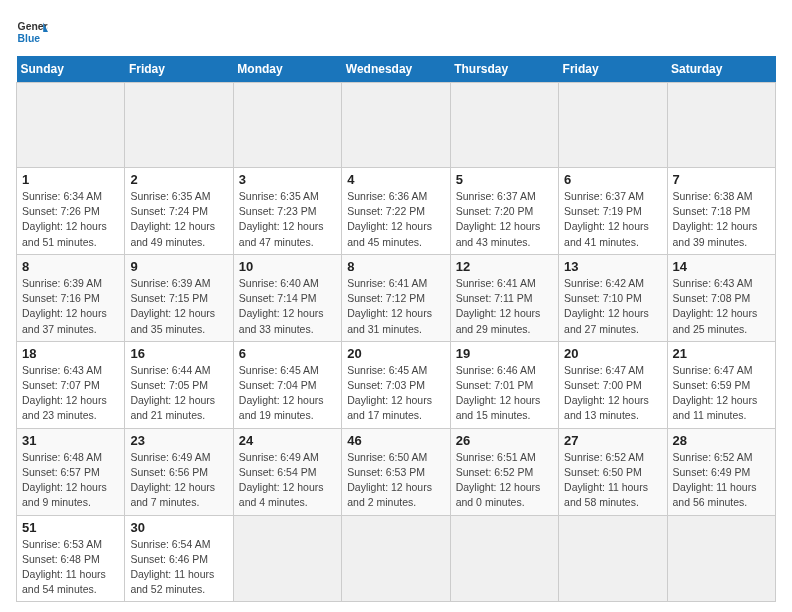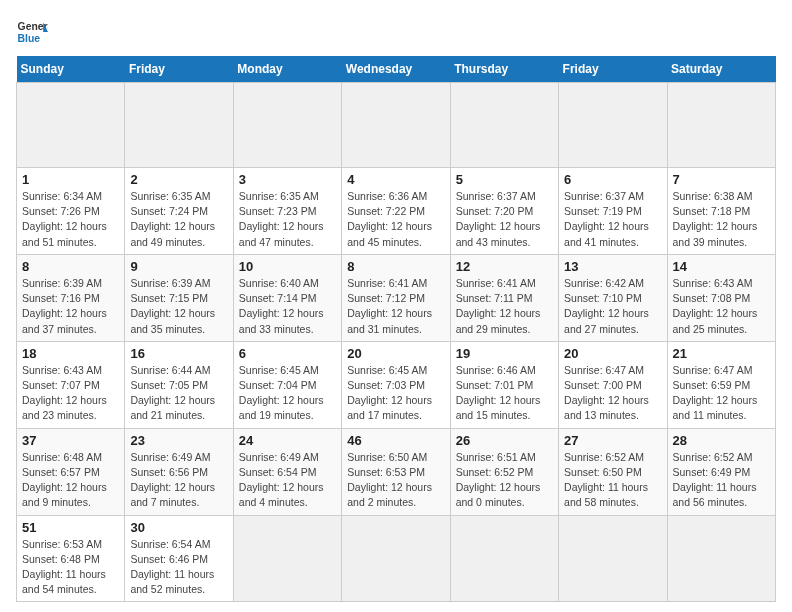--- a/index.html
+++ b/index.html
@@ -144,21 +144,21 @@
       <tr>
         <td><span class="day-num">18</span><span class="cell-text">Sunrise: 6:43 AM<br>Sunset: 7:07 PM<br>Daylight: 12 hours and 23 minutes.</span></td>
         <td><span class="day-num">16</span><span class="cell-text">Sunrise: 6:44 AM<br>Sunset: 7:05 PM<br>Daylight: 12 hours and 21 minutes.</span></td>
         <td><span class="day-num">6</span><span class="cell-text">Sunrise: 6:45 AM<br>Sunset: 7:04 PM<br>Daylight: 12 hours and 19 minutes.</span></td>
         <td><span class="day-num">20</span><span class="cell-text">Sunrise: 6:45 AM<br>Sunset: 7:03 PM<br>Daylight: 12 hours and 17 minutes.</span></td>
         <td><span class="day-num">19</span><span class="cell-text">Sunrise: 6:46 AM<br>Sunset: 7:01 PM<br>Daylight: 12 hours and 15 minutes.</span></td>
         <td><span class="day-num">20</span><span class="cell-text">Sunrise: 6:47 AM<br>Sunset: 7:00 PM<br>Daylight: 12 hours and 13 minutes.</span></td>
         <td><span class="day-num">21</span><span class="cell-text">Sunrise: 6:47 AM<br>Sunset: 6:59 PM<br>Daylight: 12 hours and 11 minutes.</span></td>
       </tr>
       <tr>
-        <td><span class="day-num">37</span><span class="cell-text">Sunrise: 6:48 AM<br>Sunset: 6:57 PM<br>Daylight: 12 hours and 9 minutes.</span></td>
+        <td><span class="day-num">31</span><span class="cell-text">Sunrise: 6:48 AM<br>Sunset: 6:57 PM<br>Daylight: 12 hours and 9 minutes.</span></td>
         <td><span class="day-num">23</span><span class="cell-text">Sunrise: 6:49 AM<br>Sunset: 6:56 PM<br>Daylight: 12 hours and 7 minutes.</span></td>
         <td><span class="day-num">24</span><span class="cell-text">Sunrise: 6:49 AM<br>Sunset: 6:54 PM<br>Daylight: 12 hours and 4 minutes.</span></td>
         <td><span class="day-num">46</span><span class="cell-text">Sunrise: 6:50 AM<br>Sunset: 6:53 PM<br>Daylight: 12 hours and 2 minutes.</span></td>
         <td><span class="day-num">26</span><span class="cell-text">Sunrise: 6:51 AM<br>Sunset: 6:52 PM<br>Daylight: 12 hours and 0 minutes.</span></td>
         <td><span class="day-num">27</span><span class="cell-text">Sunrise: 6:52 AM<br>Sunset: 6:50 PM<br>Daylight: 11 hours and 58 minutes.</span></td>
         <td><span class="day-num">28</span><span class="cell-text">Sunrise: 6:52 AM<br>Sunset: 6:49 PM<br>Daylight: 11 hours and 56 minutes.</span></td>
       </tr>
       <tr>
         <td><span class="day-num">51</span><span class="cell-text">Sunrise: 6:53 AM<br>Sunset: 6:48 PM<br>Daylight: 11 hours and 54 minutes.</span></td>
         <td><span class="day-num">30</span><span class="cell-text">Sunrise: 6:54 AM<br>Sunset: 6:46 PM<br>Daylight: 11 hours and 52 minutes.</span></td>

